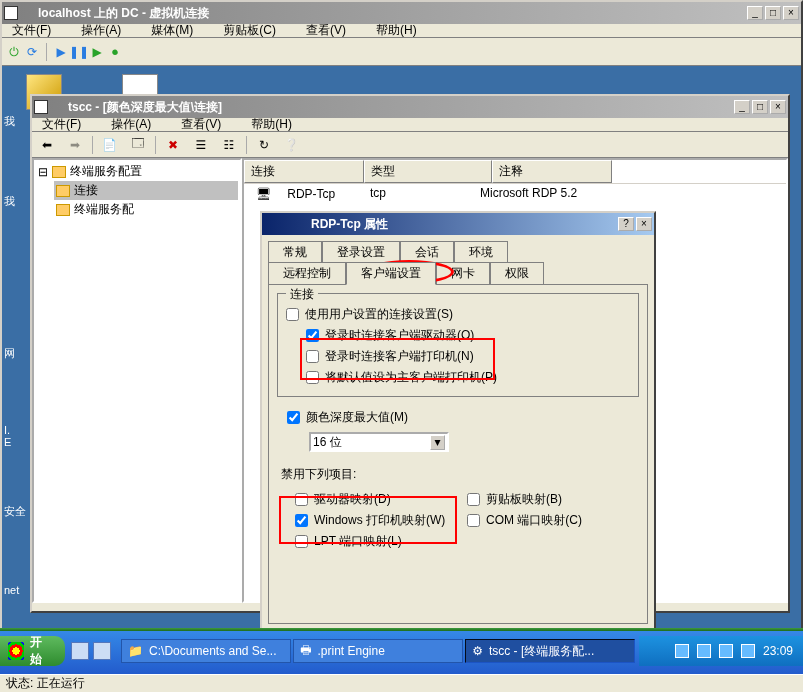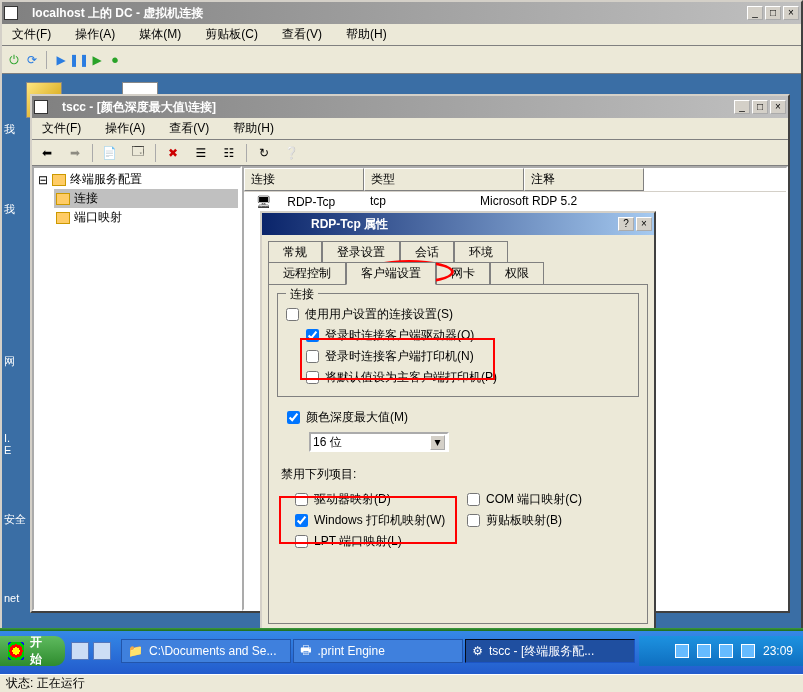--- a/index.html
+++ b/index.html
@@ -1,26 +1,26 @@
 <!DOCTYPE html>
 <html><head>
 <meta charset="utf-8">
 <style>
 * { box-sizing: border-box; margin: 0; padding: 0; font-family: "SimSun", "Microsoft YaHei", Tahoma, sans-serif; font-size: 12px; }
 body { background: #3a6ea5; width: 803px; height: 692px; overflow: hidden; position: relative; }
 
 
 .win { position: absolute; background: #ece9d8; border: 2px solid; border-color: #d4d0c8 #404040 #404040 #d4d0c8; }
-.titlebar { height: 22px; background: linear-gradient(to right, #0a246a, #a6caf0); color: #fff; display: flex; align-items: center; padding: 0 2px; font-weight: bold; gap: 14px; }
+.titlebar { height: 22px; background: linear-gradient(to right, #0a246a, #a6caf0); color: #fff; display: flex; align-items: center; padding: 0 2px; font-weight: bold; gap: 20px; }
 .titlebar.inactive { background: linear-gradient(to right, #808080, #c0c0c0); }
 .titlebar .icon { width: 14px; height: 14px; background: #fff; border: 1px solid #333; flex-shrink:0; }
 .titlebar .title { flex: 1; white-space: nowrap; overflow: hidden; }
 .titlebar .ctrls { display: flex; gap: 2px; }
 .titlebar .ctrls button { width: 16px; height: 14px; background: #d4d0c8; border: 1px outset #fff; font-size: 10px; line-height: 10px; font-family: "Marlett", Arial; text-align:center; padding:0;}
-.menubar { height: 22px; display: flex; align-items: center; padding: 0 4px; gap: 12px; border-bottom: 1px solid #808080; }
+.menubar { height: 14px; display: flex; align-items: center; padding: 0 4px; gap: 18px; border-bottom: 1px solid #808080; }
 .menubar span { padding: 2px 6px; }
 .toolbar { height: 28px; display: flex; align-items: center; padding: 0 4px; gap: 2px; border-bottom: 1px solid #808080; }
 
 
 #vm { left: 0; top: 0; width: 803px; height: 692px; }
 #vm > .content { position:relative; width:100%; height:calc(100% - 22px - 22px - 28px - 18px); background:#3a6ea5;}
 .desktop-icons { position:absolute; top:8px; left:24px; display:flex; gap:60px; }
 .desktop-icons .dicon { width:36px; height:36px; background:#fff; border:1px solid #888;}
 .left-labels { position:absolute; left:2px; color:#fff; font-size:11px; }
 
@@ -32,21 +32,21 @@
 .treepane { width:210px; background:#fff; border:2px inset #fff; overflow:hidden; padding:2px;}
 .treenode { padding:1px 2px; display:flex; align-items:center; gap:4px; white-space:nowrap;}
 .treenode.sel { background:#c0c0c0; }
 .treechildren { padding-left:18px;}
 .folder-icon { width:14px; height:12px; background:#fc6; border:1px solid #c90;}
 .listpane { flex:1; background:#fff; border:2px inset #fff; position:relative;}
 .listhdr { display:flex; border-bottom:1px solid #d4d0c8;}
 .listhdr span { border:1px solid; border-color:#fff #808080 #808080 #fff; background:#ece9d8; padding:2px 6px;}
 .listrow { display:flex; padding:1px 0;}
 .listrow span { padding:1px 6px;}
-.col-a{width:120px} .col-b{width:110px} .col-c{width:160px} .col-d{width:120px}
+.col-a{width:120px} .col-b{width:110px} .col-c{width:128px} .col-d{width:120px}
 
 
 #dlg { left:260px; top:211px; width:396px; height:430px; }
 #dlg .titlebar { background: linear-gradient(to right, #0a246a, #a6caf0); padding-left: 45px; }
 #dlg .titlebar .help { width:16px; }
 .tabstrip { margin:6px 6px 0 6px;}
 .tabrow { display:flex;}
 .tab { border:1px solid #808080; border-bottom:none; padding:2px 14px; background:#ece9d8; font-size:12px; position:relative;}
 .tab.active { background:#ece9d8; z-index:1; border-bottom:1px solid #ece9d8; margin-bottom:-1px;}
 .tabrow2 { margin-top:-1px;}
@@ -160,21 +160,21 @@
           <span class="folder-icon"></span>
           <span>终端服务配置</span>
         </div>
       <div class="treechildren">
         <div class="treenode sel">
             <span class="folder-icon"></span>
             <span>连接</span>
           </div>
         <div class="treenode">
             <span class="folder-icon"></span>
-            <span>端口映射</span>
+            <span>终端服务配</span>
           </div>
       </div>
     </div>
     <div class="listpane">
       <div class="listhdr">
         <span class="col-a">连接</span>
         <span class="col-c">类型</span>
         <span class="col-d">注释</span>
       </div>
       <div class="listrow">
@@ -258,25 +258,25 @@
             <label>Windows 打印机映射(W)</label>
           </div>
         <div class="chk">
             <input type="checkbox" style="">
             <label>LPT 端口映射(L)</label>
           </div>
       </div>
       <div class="dcol">
         <div class="chk">
             <input type="checkbox" style="">
+            <label>剪贴板映射(B)</label>
+          </div>
+        <div class="chk">
+            <input type="checkbox" style="">
             <label>COM 端口映射(C)</label>
-          </div>
-        <div class="chk">
-            <input type="checkbox" style="">
-            <label>剪贴板映射(B)</label>
           </div>
       </div>
     </div>
 
     <div class="redbox" style="left:31px; top:53px; width:195px; height:42px;"></div>
     <div class="redbox" style="left:10px; top:211px; width:178px; height:48px;"></div>
   </div>
   <div class="dlgbtns">
     <button style="border:2px solid red">确定</button>
     <button>取消</button>

